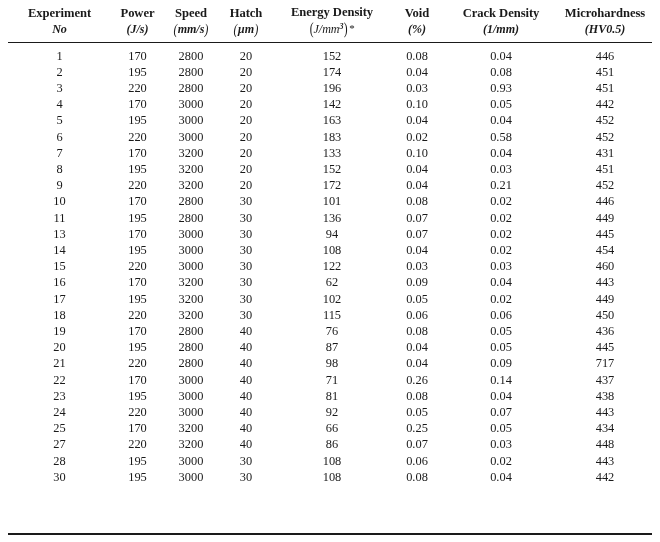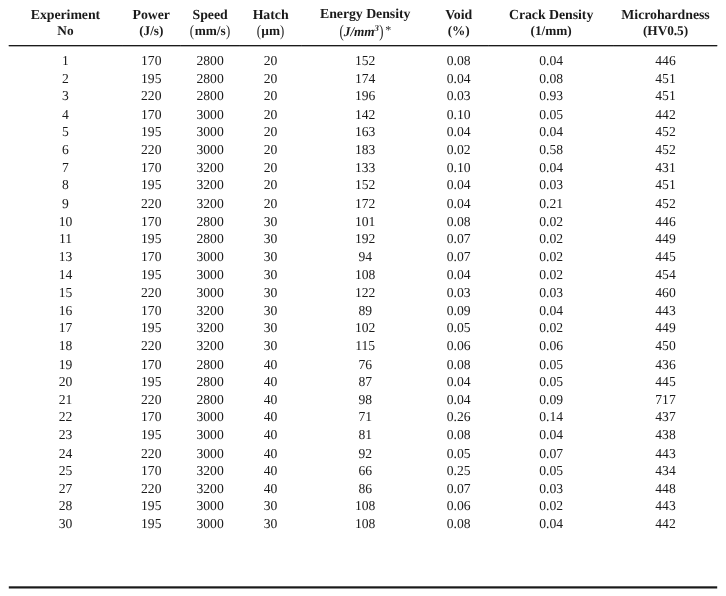--- a/index.html
+++ b/index.html
@@ -43,39 +43,39 @@
     border: none;
   }
   thead tr.head-row th {
     padding-top: 4px;
     padding-bottom: 4px;
   }
   thead tr.head-row {
     border-bottom: 1.4px solid #1a1a1a;
   }
   .hdr-line1 { display: block; white-space: nowrap; }
-  .hdr-line2 { display: block; white-space: nowrap; font-size: 12.1px; }
+  .hdr-line2 { display: block; white-space: nowrap; font-size: 12.1px; font-style: italic; }
 
   
   .mathunit {
     font-style: normal;
     white-space: nowrap;
   }
   .mathunit .paren {
     display: inline-block;
     font-size: 16px;
     font-weight: normal;
     line-height: 0.82;
     vertical-align: -1.5px;
     transform: scaleX(0.72);
     margin: 0 -0.5px;
   }
   .mathunit .jm {
     font-style: italic;
-    font-weight: bold;
+    font-weight: normal;
     font-size: 12.1px;
   }
   .mathunit sup {
     font-size: 8px;
     font-style: italic;
     font-weight: bold;
     vertical-align: 4.5px;
   }
   .mathunit .star {
     font-weight: normal;
@@ -278,21 +278,21 @@
           <td>101</td>
           <td>0.08</td>
           <td>0.02</td>
           <td>446</td>
         </tr>
         <tr>
           <td>11</td>
           <td>195</td>
           <td>2800</td>
           <td>30</td>
-          <td>192</td>
+          <td>136</td>
           <td>0.07</td>
           <td>0.02</td>
           <td>449</td>
         </tr>
         <tr>
           <td>13</td>
           <td>170</td>
           <td>3000</td>
           <td>30</td>
           <td>94</td>
@@ -318,21 +318,21 @@
           <td>122</td>
           <td>0.03</td>
           <td>0.03</td>
           <td>460</td>
         </tr>
         <tr>
           <td>16</td>
           <td>170</td>
           <td>3200</td>
           <td>30</td>
-          <td>89</td>
+          <td>62</td>
           <td>0.09</td>
           <td>0.04</td>
           <td>443</td>
         </tr>
         <tr>
           <td>17</td>
           <td>195</td>
           <td>3200</td>
           <td>30</td>
           <td>102</td>

